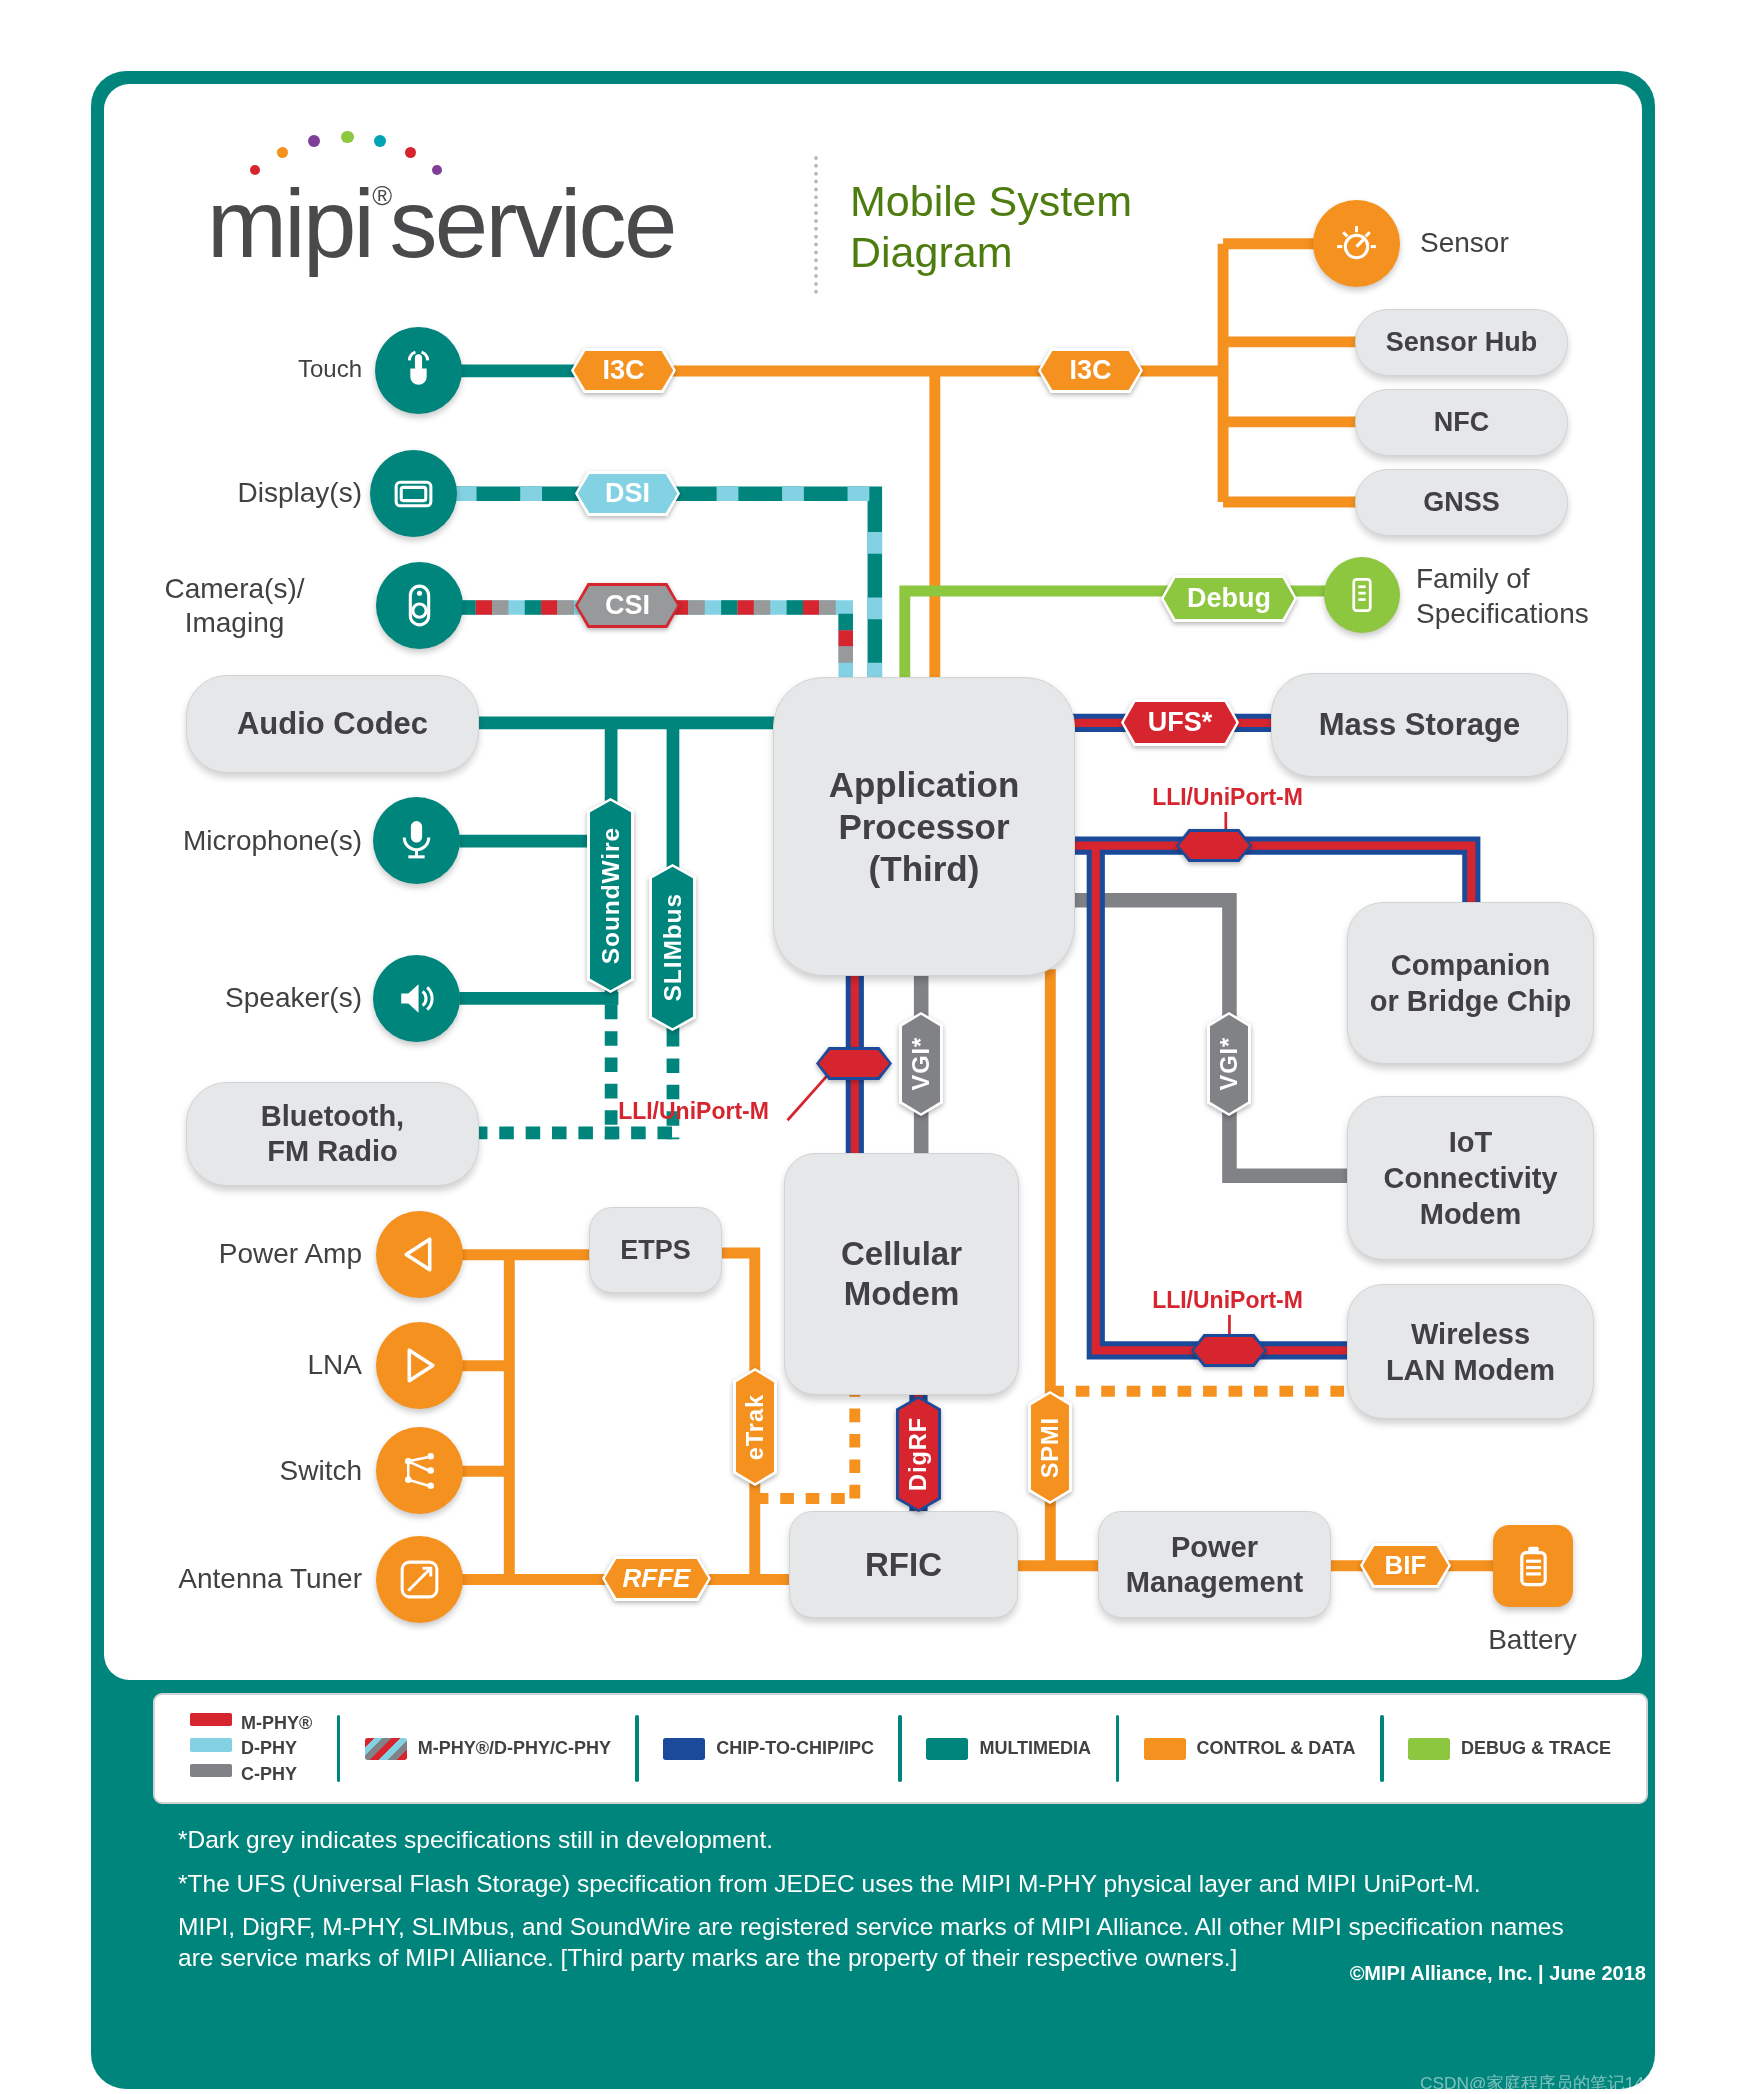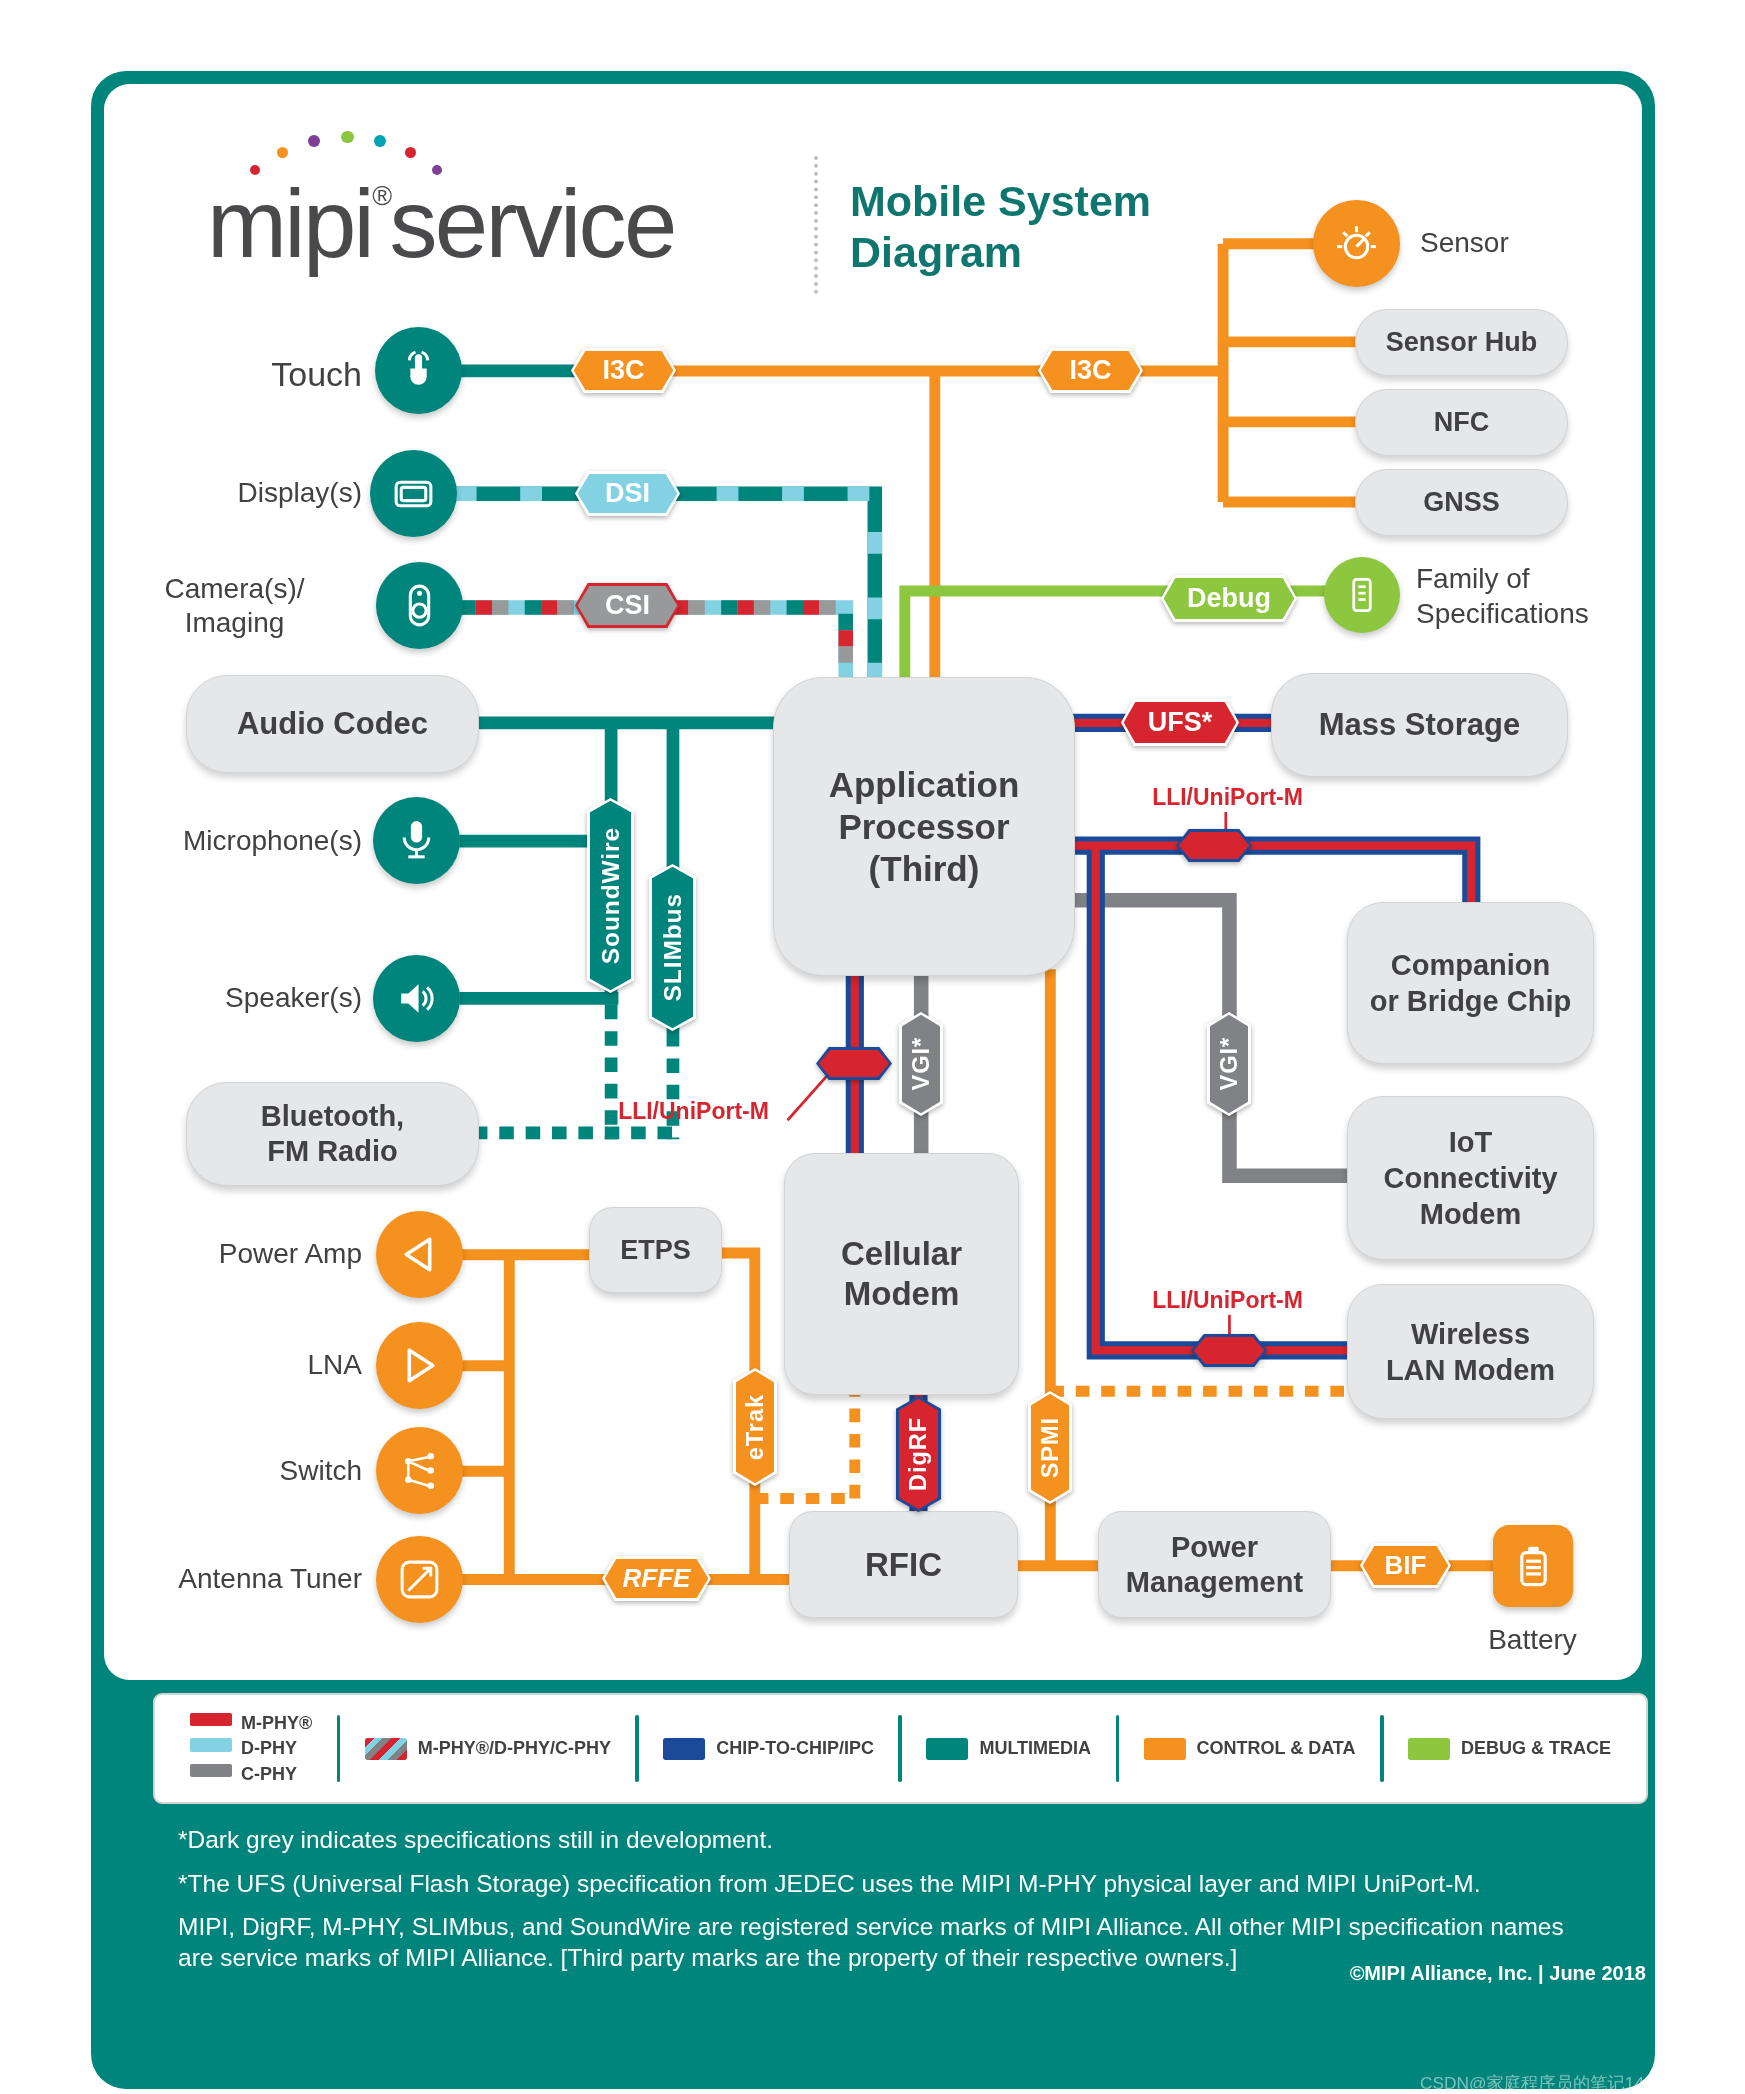--- a/index.html
+++ b/index.html
@@ -132,21 +132,21 @@
     <span class="dot" style="left:58px;top:6.4px;width:11.8px;height:11.8px;background:#7F3F98;"></span>
     <span class="dot" style="left:91px;top:1.8px;width:12.7px;height:12.7px;background:#8DC63F;"></span>
     <span class="dot" style="left:124px;top:6.4px;width:11.8px;height:11.8px;background:#00A5B5;"></span>
     <span class="dot" style="left:155px;top:18px;width:11px;height:11px;background:#D6252E;"></span>
     <span class="dot" style="left:182px;top:36px;width:10px;height:10px;background:#7F3F98;"></span>
   </div>
   <div class="abs" style="left:207px;top:169px;z-index:3;color:#4A4A4C;font-size:96px;letter-spacing:-2.7px;white-space:nowrap;">
     <span>mipi</span><span style="font-size:27px;vertical-align:top;line-height:55px;">®</span><span>service</span>
   </div>
   <div class="abs" style="left:814px;top:156px;height:138px;border-left:4.5px dotted #B9BBBD;z-index:3;"></div>
-  <div class="abs" style="left:850px;top:176px;z-index:3;color:#0f766e;font-size:43px;font-weight:bold;line-height:51px;">
+  <div class="abs" style="left:850px;top:176px;z-index:3;color:#4d7c0f;font-size:43px;font-weight:normal;line-height:51px;">
     <span style="display:block;">Mobile System</span>
     <span style="display:block;">Diagram</span>
   </div>
 
   <div class="circ" style="left:375px;top:327px;width:87px;height:87px;background:var(--teal);">
     <svg class="iconsvg" width="49" height="49" viewBox="0 0 48 48" stroke="#fff" stroke-width="3" fill="none">
       <path d="M15 14 a9 9 0 0 1 6 -8"></path>
         <path d="M33 14 a9 9 0 0 0 -6 -8"></path>
       <rect x="20.5" y="8" width="7" height="16" rx="3.5" fill="#fff" stroke="none"></rect>
       <path d="M16 22 v8 a8 8 0 0 0 8 8 a8 8 0 0 0 8 -8 v-8 z" fill="#fff" stroke="none"></path>
@@ -204,21 +204,21 @@
     </svg>
   </div>
   <div class="circ" style="left:376px;top:1536px;width:87px;height:87px;background:var(--orange);">
     <svg class="iconsvg" width="49" height="49" viewBox="0 0 48 48" stroke="#fff" stroke-width="3" fill="none">
       <rect x="7" y="7" width="34" height="34" rx="7"></rect>
         <path d="M13 35 L35 13"></path>
         <path d="M27 13 h8 v8"></path>
     </svg>
   </div>
 
-  <div class="lbl" style="left:107px;top:355px;width:255px;text-align:right;font-size:34px;">
+  <div class="lbl" style="left:107px;top:355px;width:255px;text-align:right;font-size:24px;">
       <span>Touch</span>
     </div>
   <div class="lbl" style="left:107px;top:477px;width:255px;text-align:right;font-size:28px;">
       <span>Display(s)</span>
     </div>
   <div class="lbl" style="left:107px;top:572px;width:255px;text-align:center;font-size:28px;line-height:34px;">
       <span>Camera(s)/</span>
       <span>Imaging</span>
     </div>
   <div class="lbl" style="left:107px;top:825px;width:255px;text-align:right;font-size:28px;">

